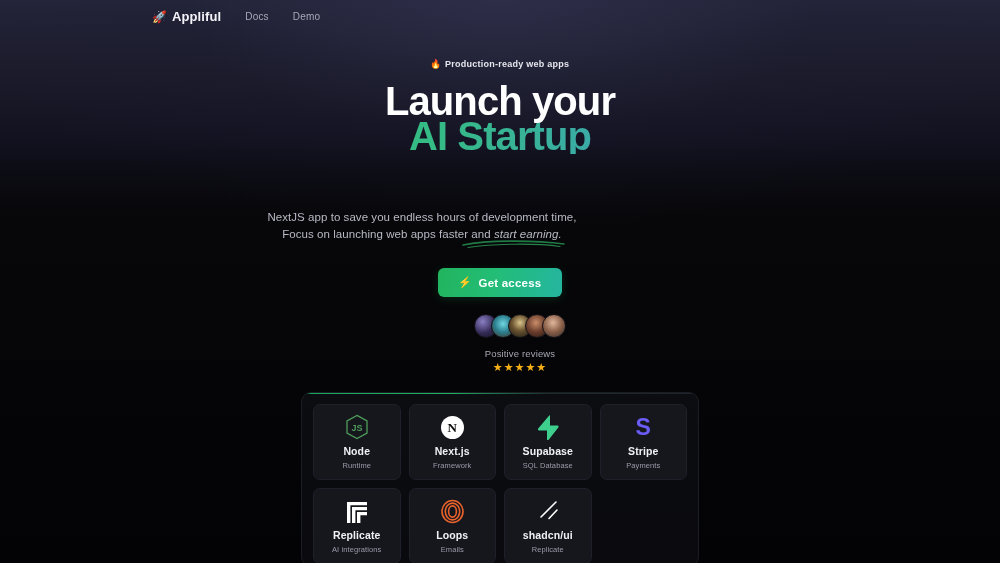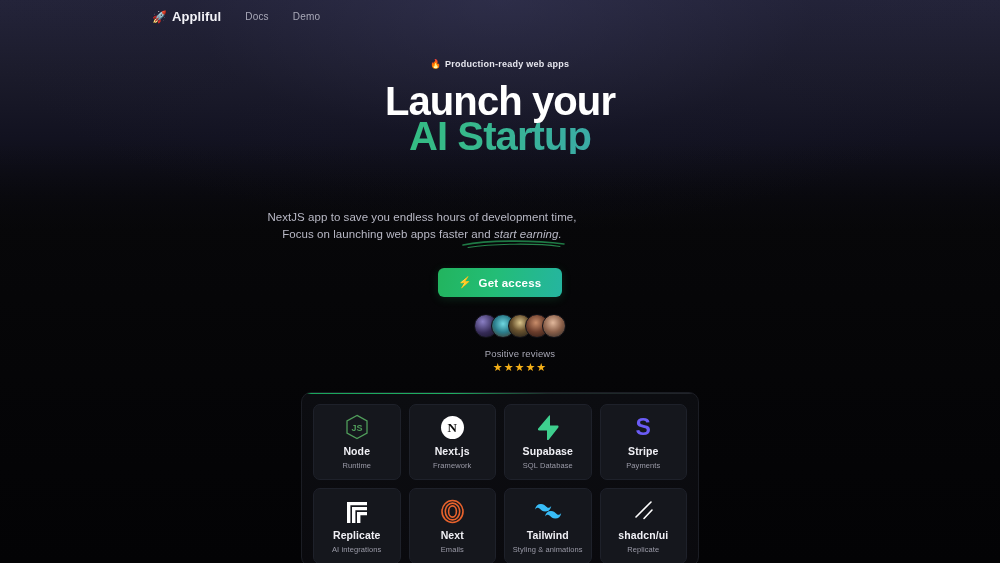--- a/index.html
+++ b/index.html
@@ -371,34 +371,24 @@
       </div>
 
       <div class="stack-card">
         <div class="card-icon">
           <svg width="25" height="25" viewBox="0 0 25 25">
               <ellipse cx="12.5" cy="12.5" rx="10.5" ry="11" fill="none" stroke="#e8622c" stroke-width="1.6"></ellipse>
               <ellipse cx="12.5" cy="12.5" rx="7.2" ry="8.4" fill="none" stroke="#e8622c" stroke-width="1.6"></ellipse>
               <ellipse cx="12.5" cy="12.5" rx="3.9" ry="5.6" fill="none" stroke="#e8622c" stroke-width="1.6"></ellipse>
             </svg>
         </div>
-        <div class="card-title">Next</div>
+        <div class="card-title">Loops</div>
         <div class="card-sub">Emails</div>
       </div>
 
-      <div class="stack-card">
-        <div class="card-icon">
-          <svg width="28" height="18" viewBox="0 0 28 18">
-              <path d="M7 2 C3.6 2 1.6 3.9 1 7.6 C2 6.1 3.2 5.6 4.5 5.9 C5.3 6.1 5.8 6.7 6.4 7.3 C7.4 8.4 8.6 9.6 11.2 9.6 C14.6 9.6 16.6 7.7 17.2 4 C16.2 5.5 15 6 13.7 5.7 C12.9 5.5 12.4 4.9 11.8 4.3 C10.8 3.2 9.6 2 7 2 Z" fill="#38bdf8"></path>
-              <path d="M17 9 C13.6 9 11.6 10.9 11 14.6 C12 13.1 13.2 12.6 14.5 12.9 C15.3 13.1 15.8 13.7 16.4 14.3 C17.4 15.4 18.6 16.6 21.2 16.6 C24.6 16.6 26.6 14.7 27.2 11 C26.2 12.5 25 13 23.7 12.7 C22.9 12.5 22.4 11.9 21.8 11.3 C20.8 10.2 19.6 9 17 9 Z" fill="#38bdf8"></path>
-            </svg>
-        </div>
-        <div class="card-title">Tailwind</div>
-        <div class="card-sub">Styling &amp; animations</div>
-      </div>
 
       <div class="stack-card">
         <div class="card-icon">
           <svg width="24" height="24" viewBox="0 0 24 24">
               <line x1="20" y1="3" x2="5" y2="18" stroke="#ffffff" stroke-width="1.6" stroke-linecap="round"></line>
               <line x1="21" y1="11" x2="13" y2="19.5" stroke="#ffffff" stroke-width="1.6" stroke-linecap="round"></line>
             </svg>
         </div>
         <div class="card-title">shadcn/ui</div>
         <div class="card-sub">Replicate</div>

